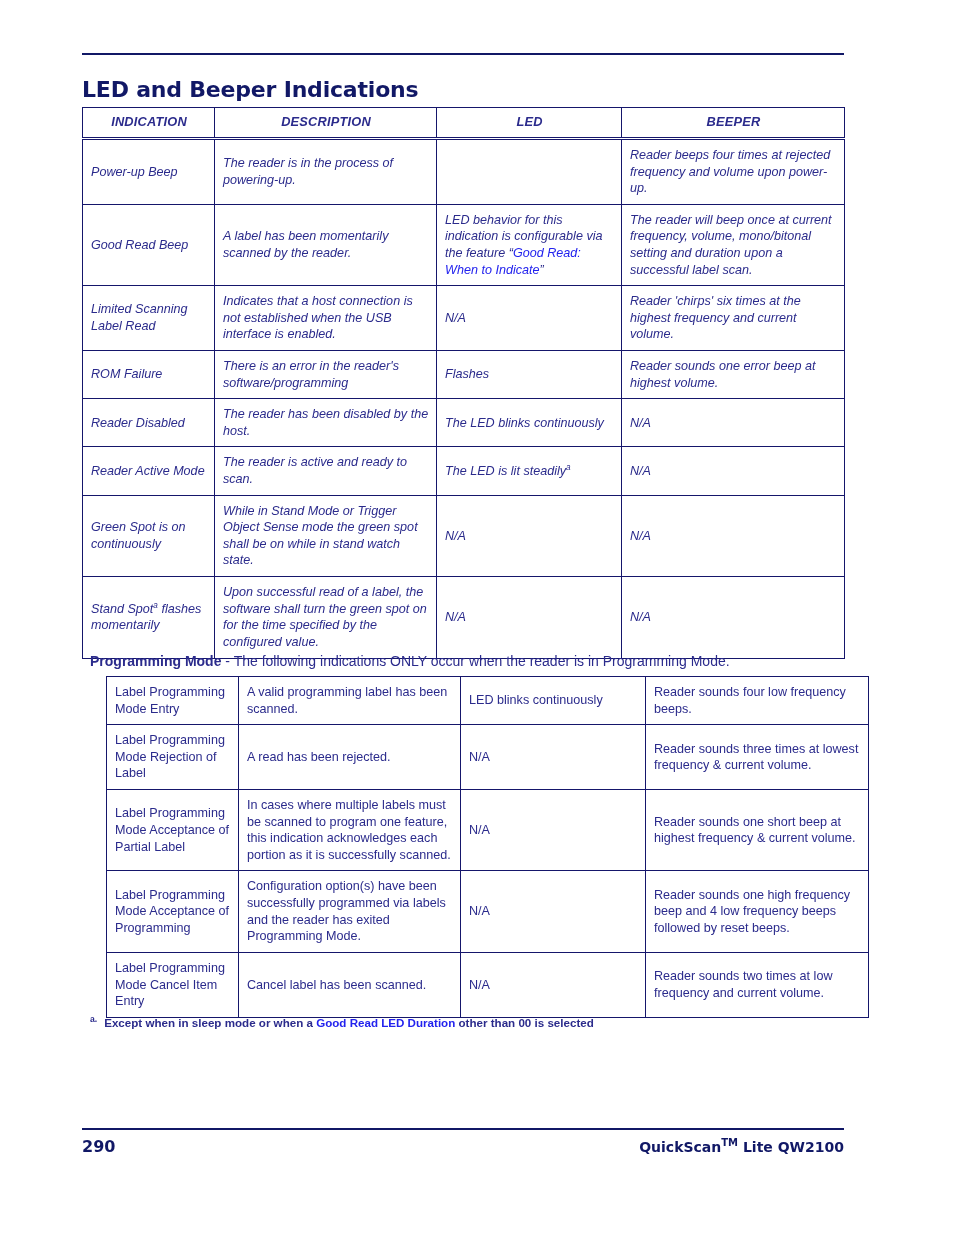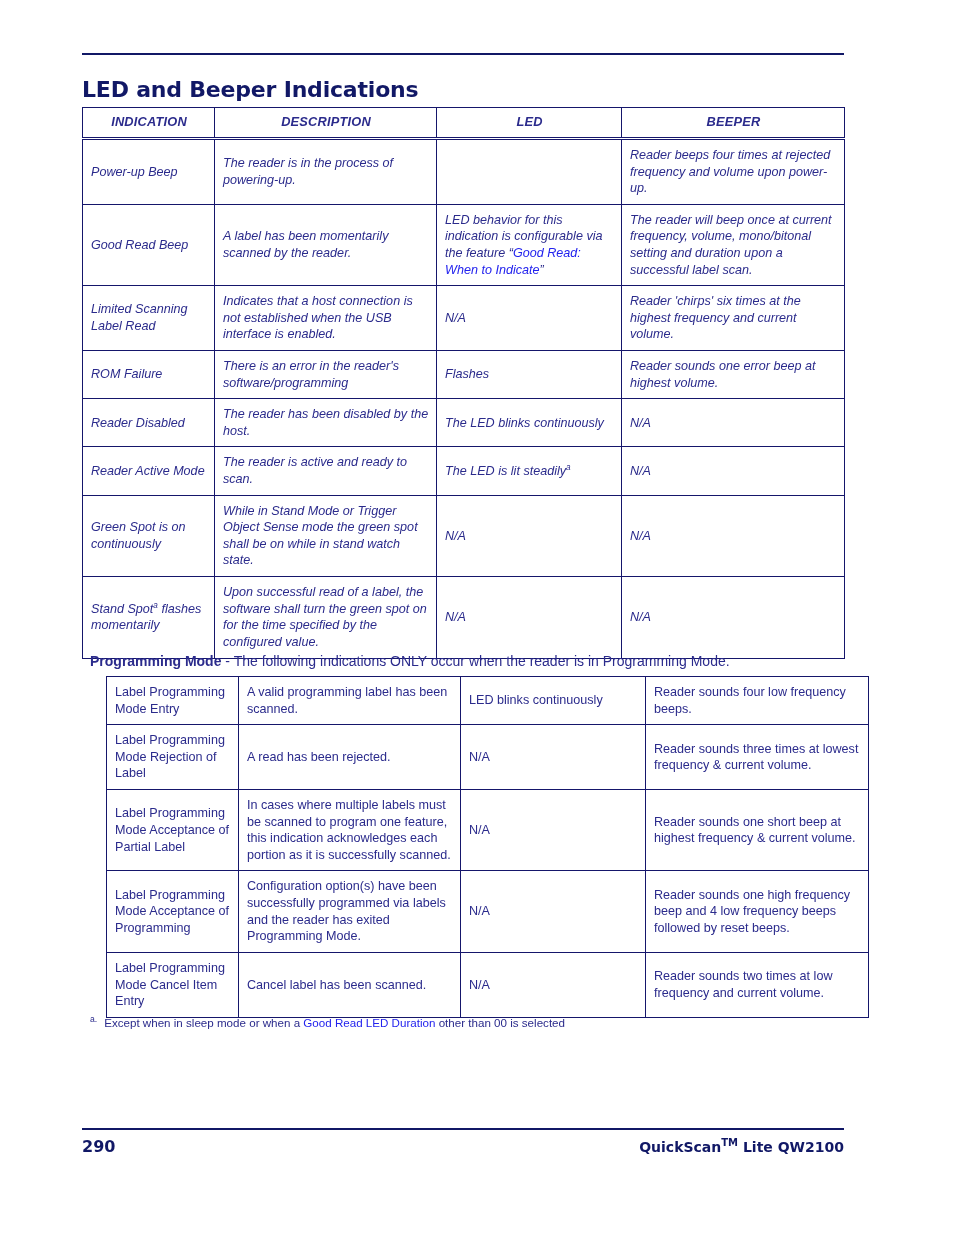--- a/index.html
+++ b/index.html
@@ -89,20 +89,21 @@
     white-space: nowrap;
   }
   .prog-note b { font-weight: bold; }
 
   .footnote {
     position: absolute;
     left: 8px;
     top: 1014px;
     font-size: 11.6px;
     white-space: nowrap;
+    font-weight: bold;
   }
   .footnote .mark {
     font-size: 8.6px;
     vertical-align: super;
     margin-right: 7px;
     display: inline-block;
   }
 
   .lnk { color: #2222ee; }
   sup.fn { font-size: 8.2px; vertical-align: super; }

